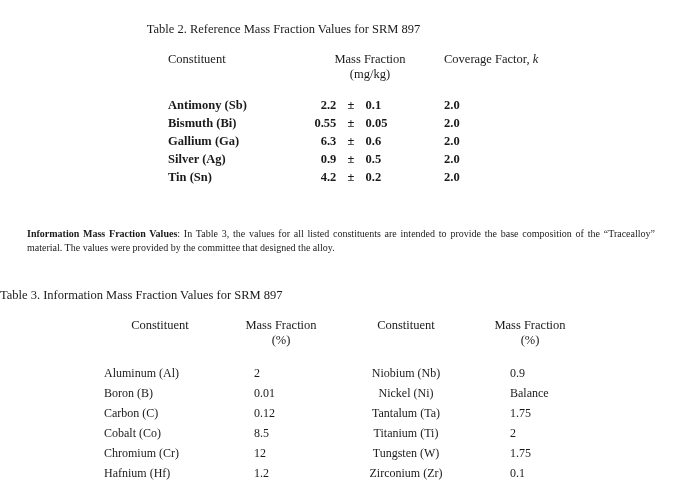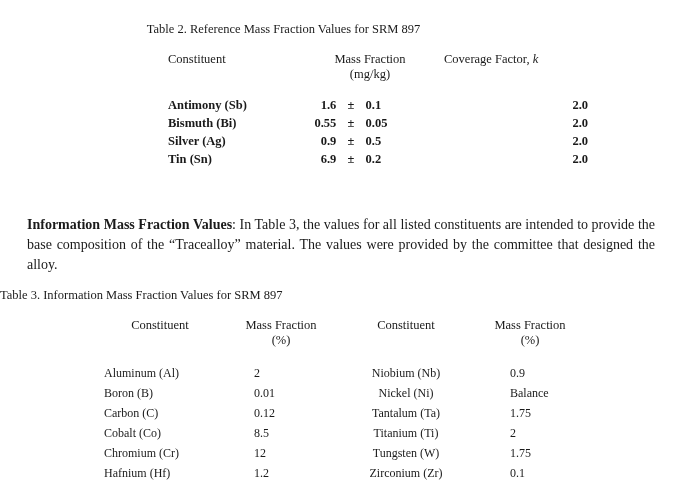--- a/index.html
+++ b/index.html
@@ -53,30 +53,30 @@
     font-weight: bold;
   }
   .th-const { text-align: left; width: 128px; }
   .th-mf { text-align: center; width: 148px; }
   .th-cf { text-align: left; width: 144px; }
   .t2 .sub { display: block; text-align: center; }
   .c-name { text-align: left; }
   .c-val { text-align: right; width: 36px; padding-right: 0; }
   .c-pm  { text-align: center; width: 26px; }
   .c-unc { text-align: left; width: 70px; padding-left: 6px; }
-  .c-cov { text-align: right; padding-left: 30px; }
+  .c-cov { text-align: left; padding-left: 30px; }
   .spacer-row td { height: 16px; }
 
   
   .para {
     position: absolute;
     left: 27px;
-    top: 215px;
+    top: 227px;
     width: 628px;
-    font-size: 14px;
+    font-size: 10px;
     line-height: 1.42;
     text-align: justify;
   }
   .para b { font-weight: bold; }
 
   
   .t3-caption {
     position: absolute;
     left: 0;
     top: 288px;
@@ -130,42 +130,49 @@
         </th>
         <th class="th-cf">Coverage Factor, <em class="ital">k</em></th>
       </tr>
       <tr class="spacer-row">
           <td colspan="5"></td>
         </tr>
     </thead>
     <tbody>
       <tr>
         <td class="c-name">Antimony (Sb)</td>
-        <td class="c-val">1.6</td>
+        <td class="c-val">2.2</td>
         <td class="c-pm">±</td>
         <td class="c-unc">0.1</td>
         <td class="c-cov">2.0</td>
       </tr>
       <tr>
         <td class="c-name">Bismuth (Bi)</td>
         <td class="c-val">0.55</td>
         <td class="c-pm">±</td>
         <td class="c-unc">0.05</td>
         <td class="c-cov">2.0</td>
       </tr>
       <tr>
+        <td class="c-name">Gallium (Ga)</td>
+        <td class="c-val">6.3</td>
+        <td class="c-pm">±</td>
+        <td class="c-unc">0.6</td>
+        <td class="c-cov">2.0</td>
+      </tr>
+      <tr>
         <td class="c-name">Silver (Ag)</td>
         <td class="c-val">0.9</td>
         <td class="c-pm">±</td>
         <td class="c-unc">0.5</td>
         <td class="c-cov">2.0</td>
       </tr>
       <tr>
         <td class="c-name">Tin (Sn)</td>
-        <td class="c-val">6.9</td>
+        <td class="c-val">4.2</td>
         <td class="c-pm">±</td>
         <td class="c-unc">0.2</td>
         <td class="c-cov">2.0</td>
       </tr>
     </tbody>
   </table>
 
   <div class="para"><b>Information Mass Fraction Values</b><span>:  In Table 3, the values for all listed constituents are intended to provide the base composition of the “Tracealloy” material.  The values were provided by the committee that designed the alloy.</span></div>
 
   <div class="t3-caption">Table 3.  Information Mass Fraction Values for SRM 897</div>

